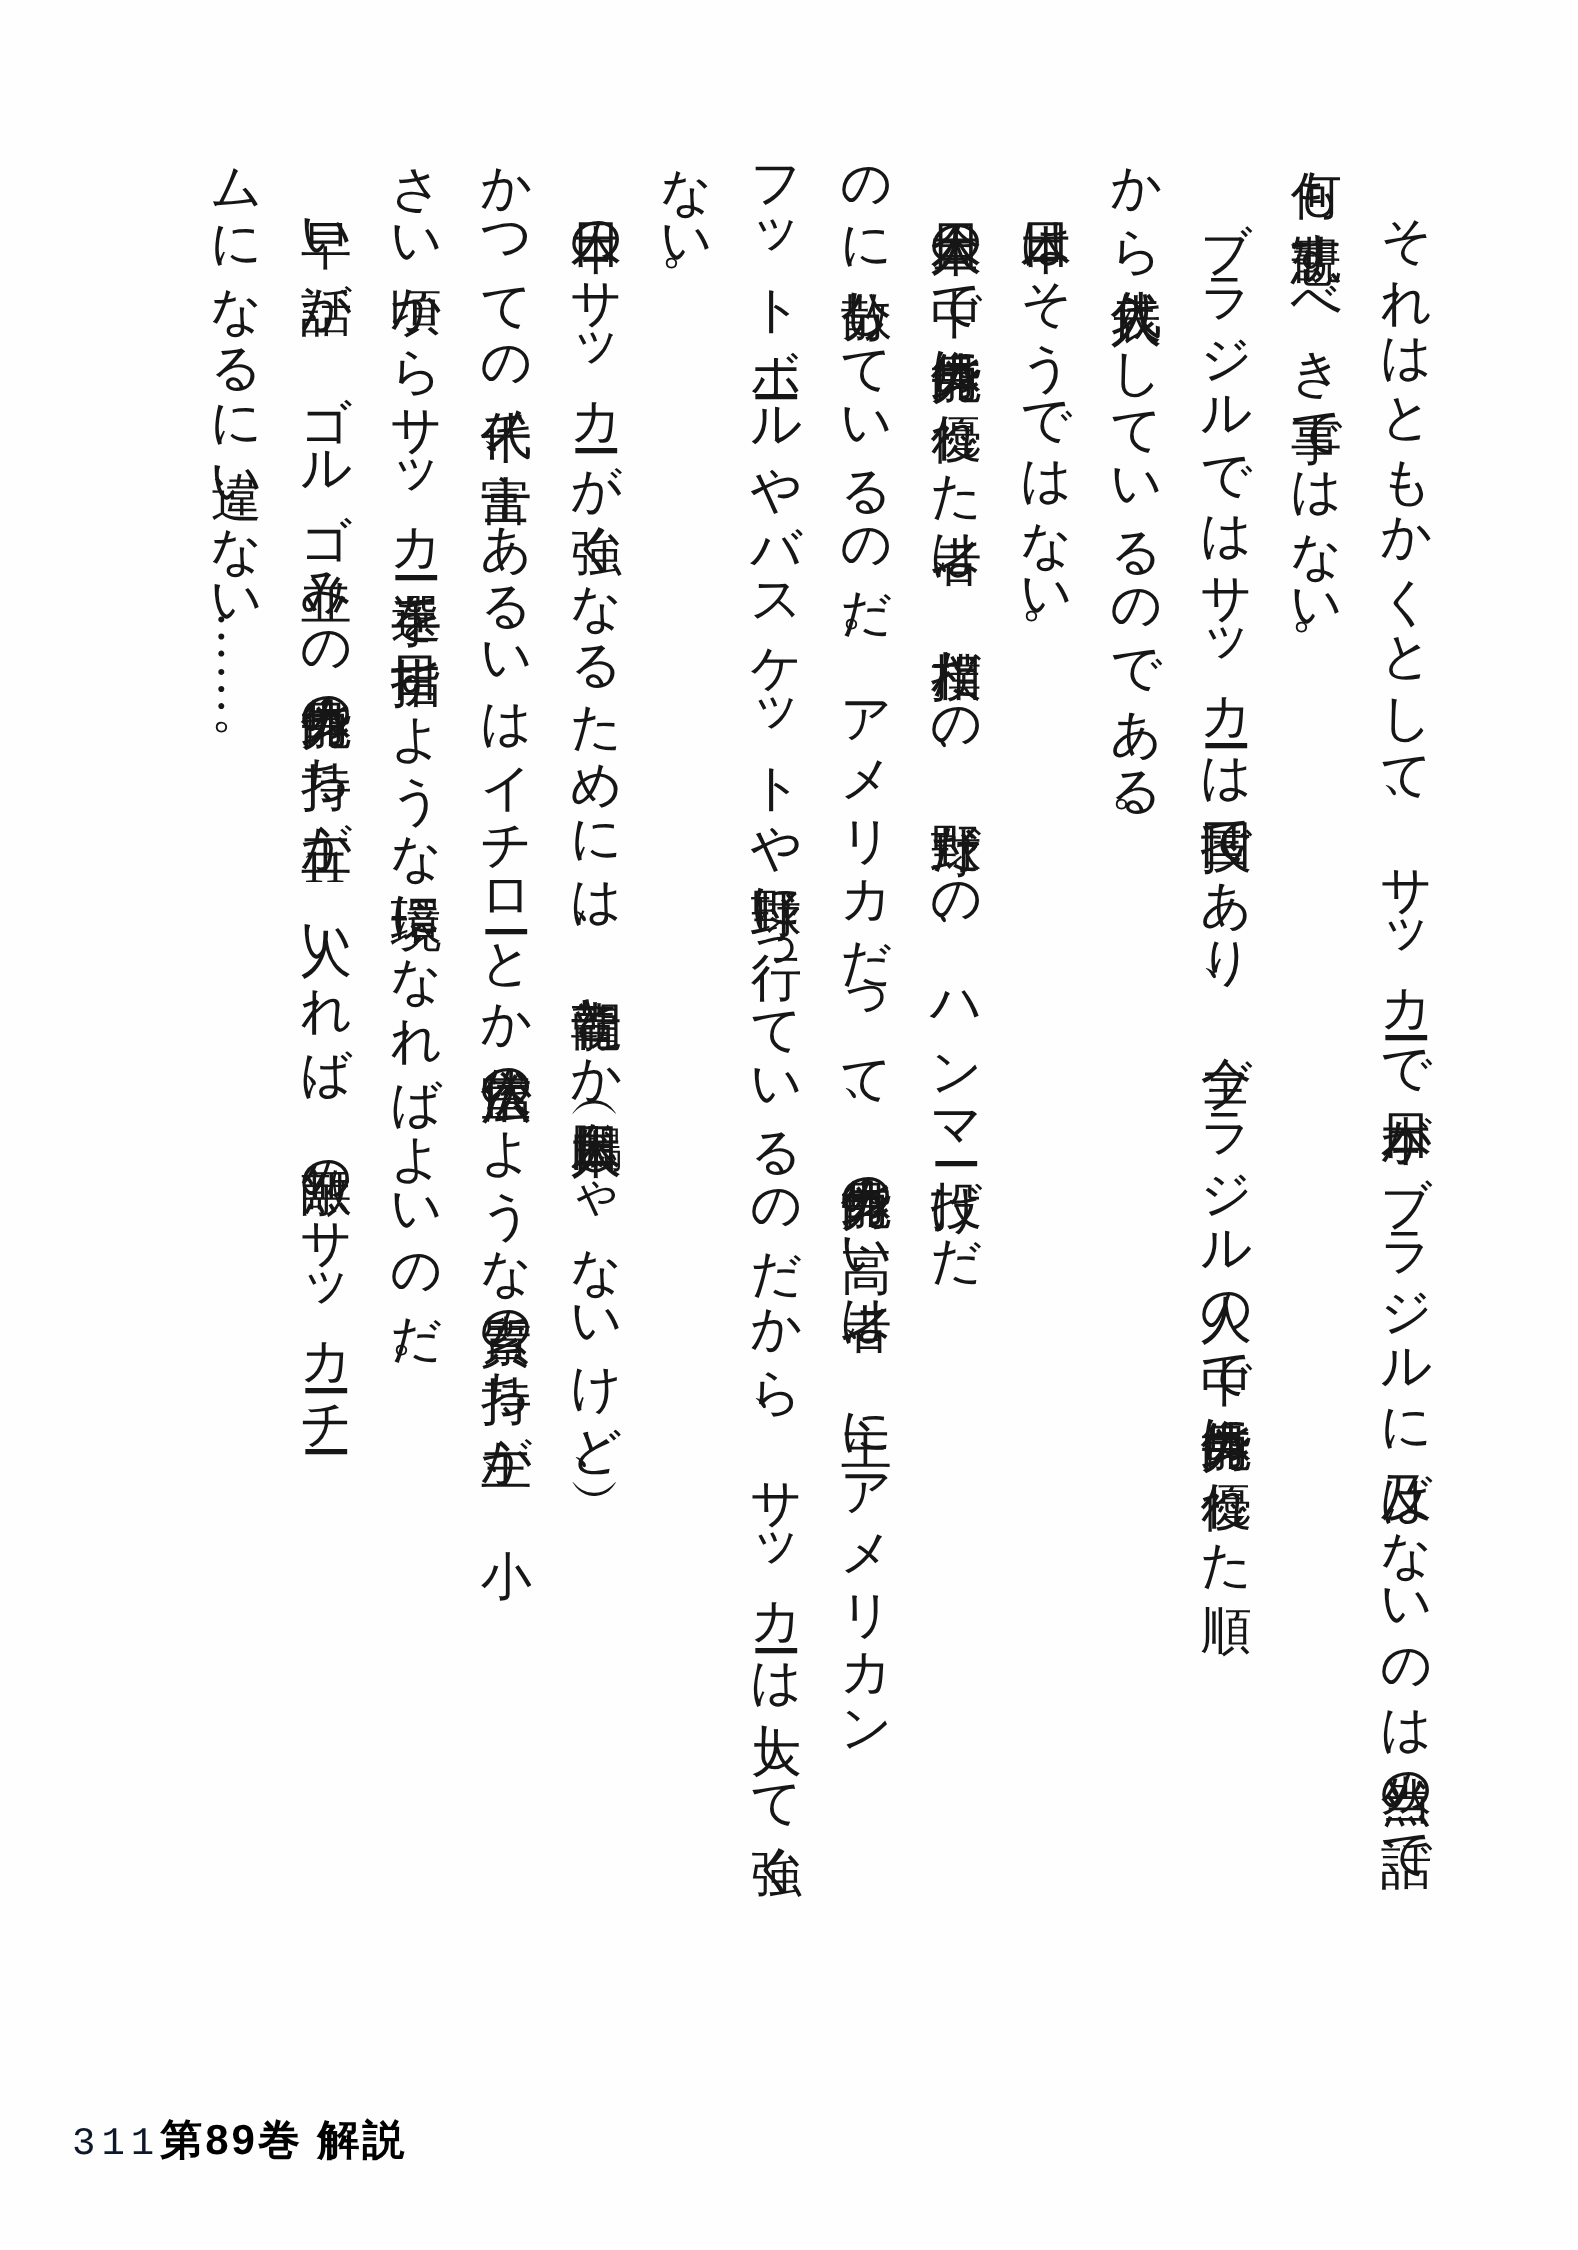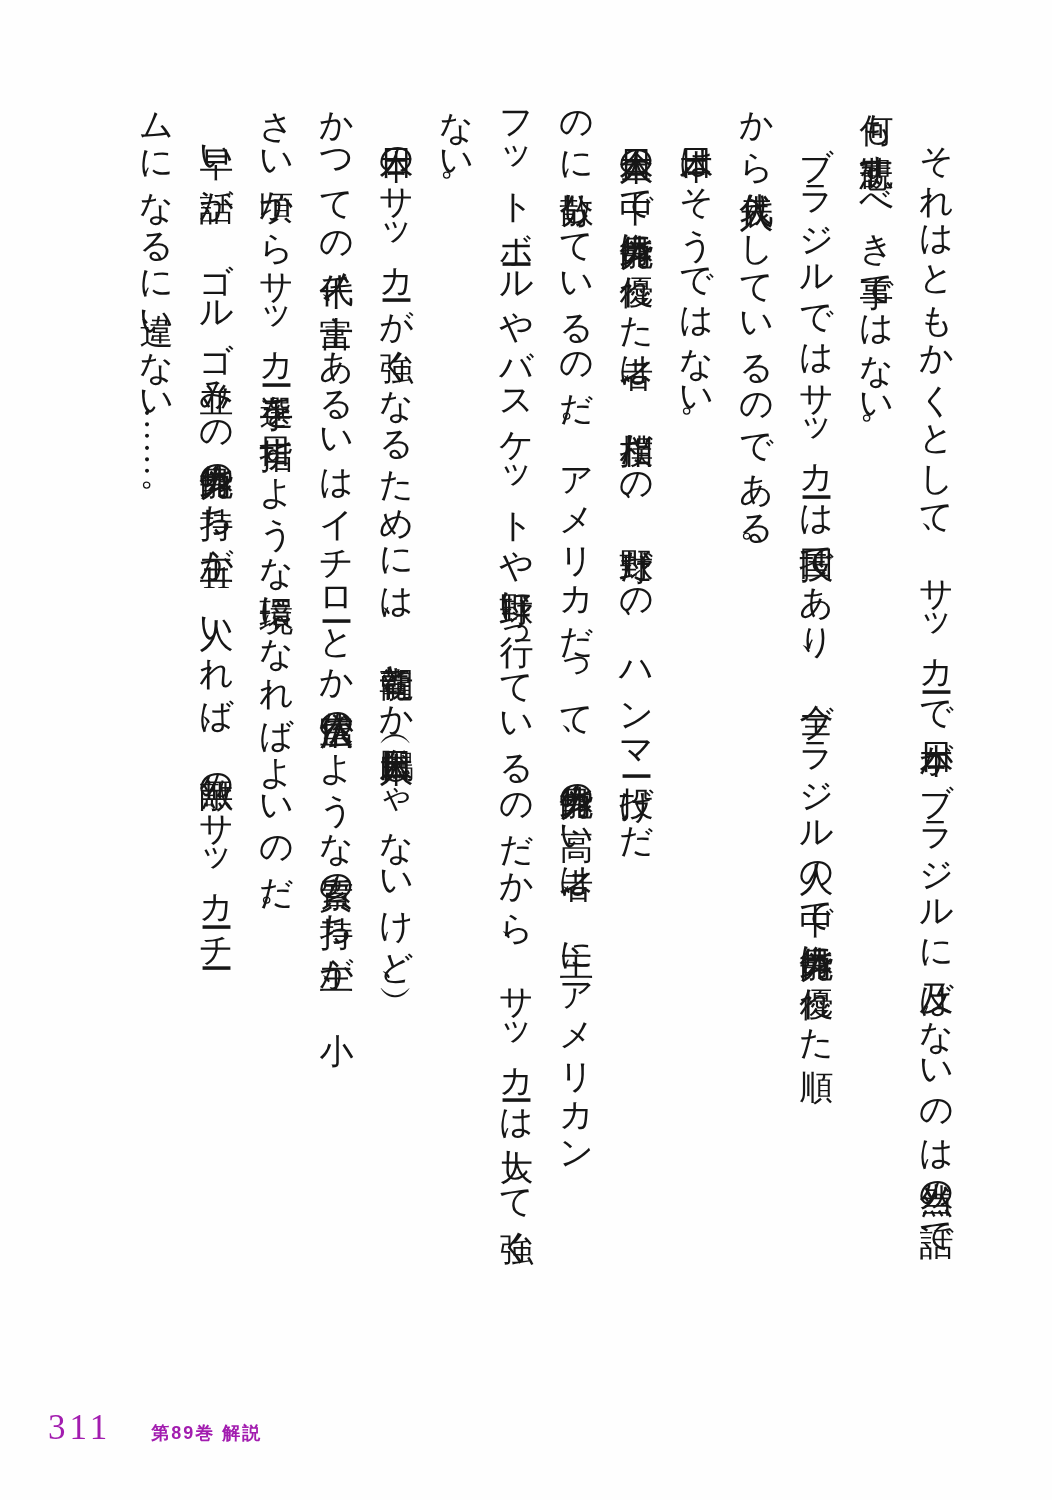--- a/index.html
+++ b/index.html
@@ -43,31 +43,30 @@
     font-size: 0.9em;
   }
   .footer {
     position: absolute;
     left: 48px;
     top: 1408px;
     display: flex;
     align-items: baseline;
   }
   .folio {
-    font-family: Liberation Serif, serif;
-    font-size: 35px;
+    font-family: Liberation Mono, monospace;
+    font-size: 26px;
     letter-spacing: 4px;
-    color: #a21caf;
+    color: #0f172a;
   }
   .running-head {
     font-family: "Liberation Sans", "DejaVu Sans", sans-serif;
     font-weight: bold;
-    font-size: 18px;
-    margin-left: 40px;
-    color: #a21caf;
+    font-size: 28px;
+    color: #000000;
     letter-spacing: 2px;
   }
 </style>
 </head>
 <body>
 
 <div class="page">
 
   <div class="text-block">
     <p class="line indent">それはともかくとして、サッカーで日本がブラジルに及ばないのは当然の話で、</p>

